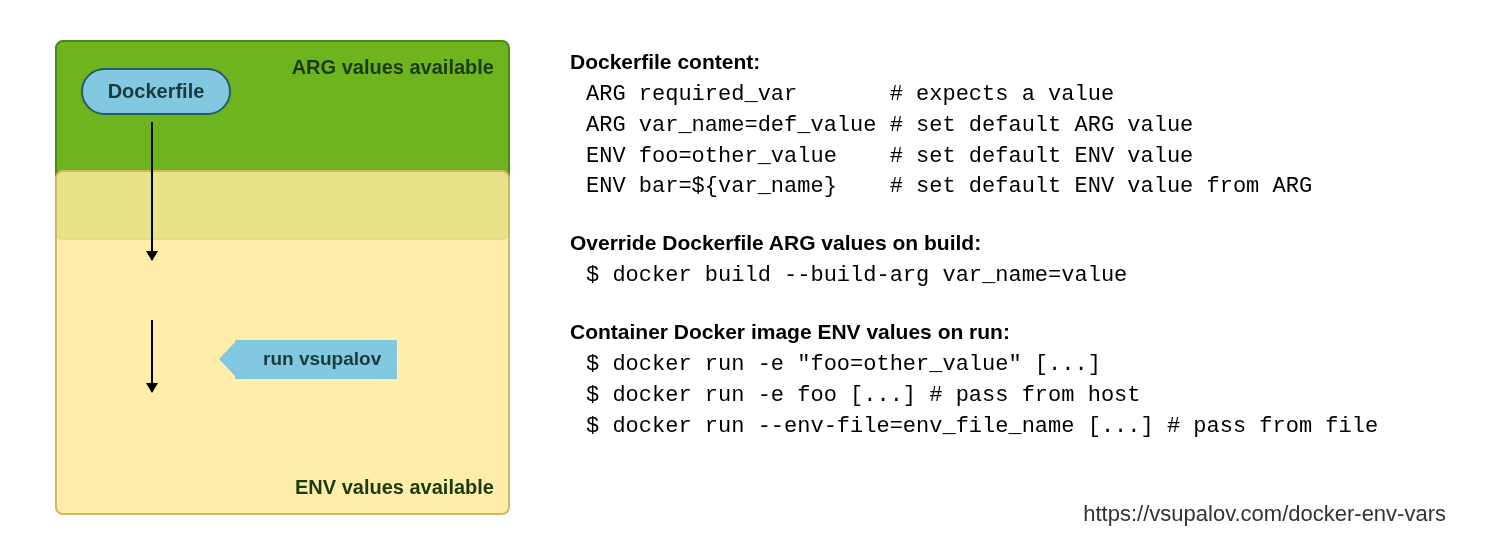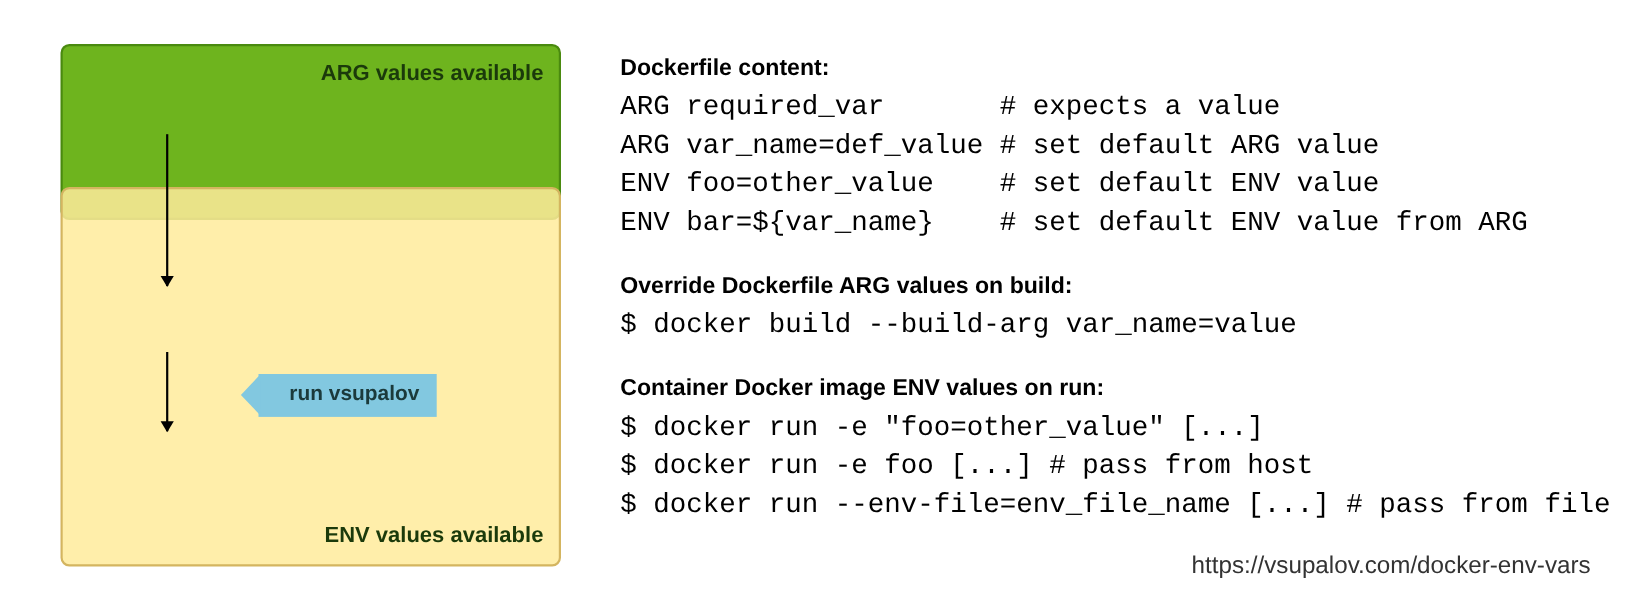--- a/index.html
+++ b/index.html
@@ -25,21 +25,21 @@
     .diagram-area {
       position: relative;
       width: 455px;
       height: 475px;
     }
     .arg-box {
       position: absolute;
       top: 0;
       left: 0;
       width: 455px;
-      height: 160px;
+      height: 200px;
       background: #6eb41e;
       border: 2px solid #4a8a0f;
       border-radius: 8px;
     }
     .arg-label {
       position: absolute;
       top: 14px;
       right: 14px;
       font-weight: bold;
       font-size: 20px;
@@ -151,23 +151,24 @@
       font-weight: bold;
       font-size: 21px;
       margin-bottom: 6px;
       margin-top: 28px;
     }
     .section-title:first-child {
       margin-top: 0;
     }
     .code-block {
       font-family: 'Courier New', Courier, monospace;
-      font-size: 25px;
+      font-size: 22px;
       white-space: pre;
       line-height: 1.4;
+      margin-left: 16px;
     }
     .footer-link {
       position: absolute;
       bottom: 18px;
       right: 48px;
       font-size: 22px;
       color: #333;
     }
   </style>
 </head>
@@ -176,20 +177,21 @@
 <div class="container">
   <div class="diagram-area">
     <div class="arg-box">
       <div class="arg-label">ARG values available</div>
     </div>
     <div class="env-box">
       <div class="env-label">ENV values available</div>
     </div>
     <div class="arrow-line arrow-1"></div>
     <div class="arrow-line arrow-2"></div>
+    <div class="pill pill-dockerfile">Dockerfile</div>
     <div class="arrow-tag tag-run">run vsupalov</div>
   </div>
 
   <div class="text-area">
     <div class="section-title">Dockerfile content:</div>
     <div class="code-block">ARG required_var       # expects a value
 ARG var_name=def_value # set default ARG value
 ENV foo=other_value    # set default ENV value
 ENV bar=${var_name}    # set default ENV value from ARG</div>
 

